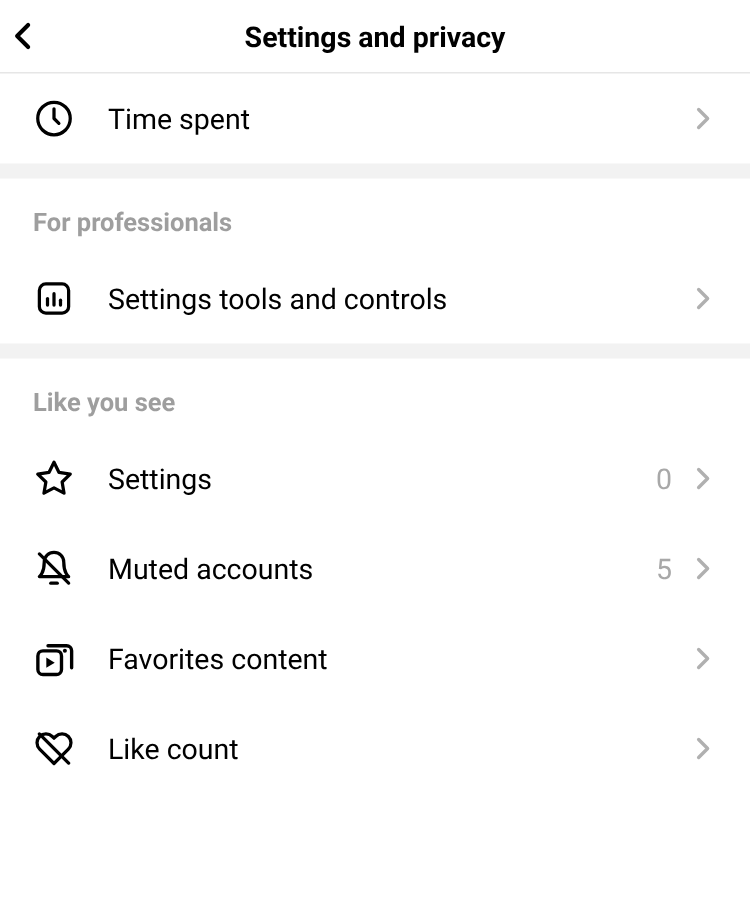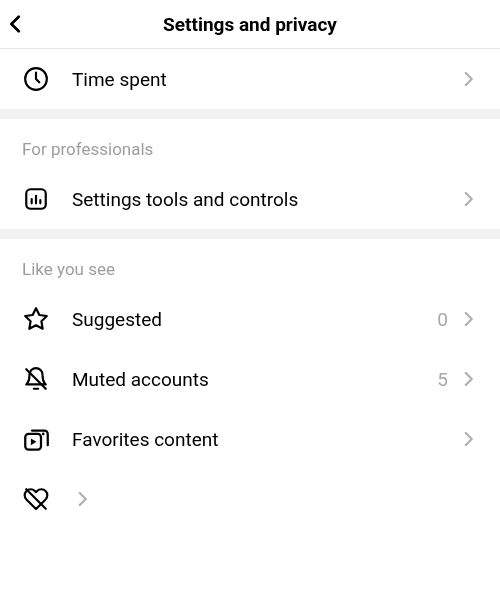--- a/index.html
+++ b/index.html
@@ -42,21 +42,21 @@
       height: 1px;
       background: #e6e6e6;
     }
     .gap {
       height: 10px;
       background: #f2f2f2;
     }
     .section-header {
       padding: 20px 22px 10px 22px;
       font-size: 17px;
-      font-weight: 400;
+      font-weight: 700;
       color: #9e9e9e;
     }
     .row {
       display: flex;
       align-items: center;
       padding: 16px 22px;
       cursor: pointer;
     }
     .row-icon {
       width: 28px;
@@ -139,21 +139,21 @@
 <div class="gap"></div>
 
 <div class="section-header">Like you see</div>
 
 <div class="row">
   <div class="row-icon">
     <svg width="26" height="26" viewBox="0 0 24 24" fill="none" stroke="#000" stroke-width="2" stroke-linecap="round" stroke-linejoin="round">
       <polygon points="12 2 15.09 8.26 22 9.27 17 14.14 18.18 21.02 12 17.77 5.82 21.02 7 14.14 2 9.27 8.91 8.26 12 2"></polygon>
     </svg>
   </div>
-  <div class="row-label">Suggested</div>
+  <div class="row-label">Settings</div>
   <div class="row-count">0</div>
   <div class="chevron">
     <svg width="18" height="18" viewBox="0 0 24 24" fill="none" stroke="#b0b0b0" stroke-width="3" stroke-linecap="round" stroke-linejoin="round">
       <polyline points="9 4 17 12 9 20"></polyline>
     </svg>
   </div>
 </div>
 
 <div class="row">
   <div class="row-icon">
@@ -189,18 +189,19 @@
   </div>
 </div>
 
 <div class="row">
   <div class="row-icon">
     <svg width="26" height="26" viewBox="0 0 24 24" fill="none" stroke="#000" stroke-width="2" stroke-linecap="round" stroke-linejoin="round">
       <path d="M20.84 4.61a5.5 5.5 0 0 0-7.78 0L12 5.67l-1.06-1.06a5.5 5.5 0 0 0-7.78 7.78L12 21.23l8.84-8.84a5.5 5.5 0 0 0 0-7.78z"></path>
       <line x1="3" y1="3" x2="21" y2="21"></line>
     </svg>
   </div>
+  <div class="row-label">Like count</div>
   <div class="chevron">
     <svg width="18" height="18" viewBox="0 0 24 24" fill="none" stroke="#b0b0b0" stroke-width="3" stroke-linecap="round" stroke-linejoin="round">
       <polyline points="9 4 17 12 9 20"></polyline>
     </svg>
   </div>
 </div>
 
 </body></html>

